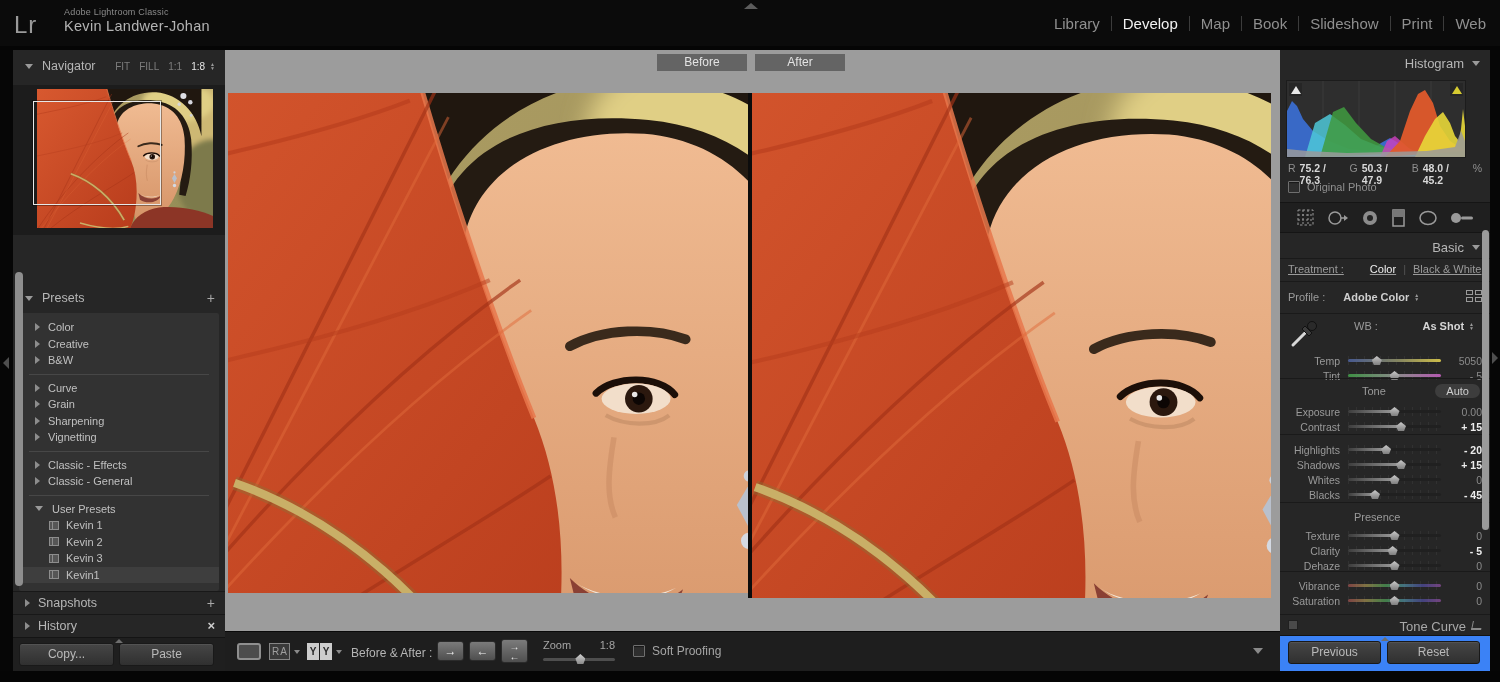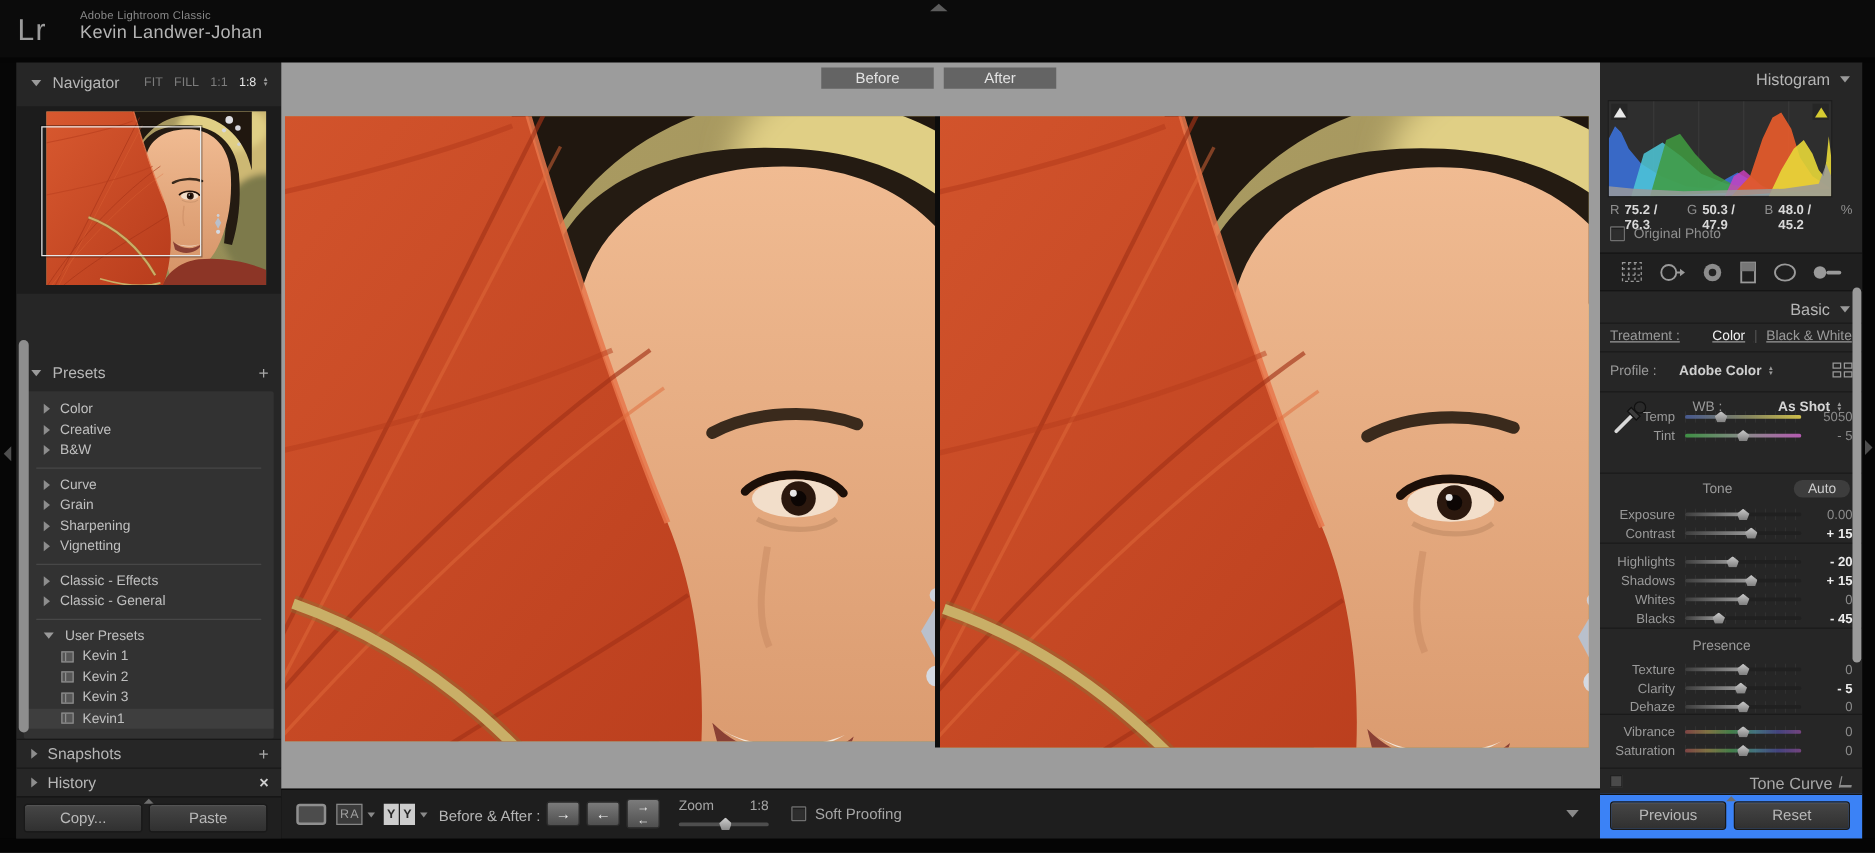--- a/index.html
+++ b/index.html
@@ -112,21 +112,21 @@
   #profile-row .p-value { color:#cfcfcf; margin-left:18px; font-weight:bold; display:flex; align-items:center; }
   #profile-grid { margin-left:auto; width:16px; height:13px; display:grid; grid-template-columns:7px 7px; grid-template-rows:5px 5px; gap:2px; }
   #profile-grid i { border:1px solid #9a9a9a; }
   .rp-div { position:absolute; left:0; width:210px; height:1px; background:#1a1a1a; }
   .udcaret { display:inline-flex; flex-direction:column; line-height:4px; font-size:5px; color:#9a9a9a; margin-left:5px; }
   #wb-block { position:absolute; left:0; top:266px; width:210px; }
   #wb-row { position:absolute; left:8px; top:4px; width:194px; display:flex; font-size:11px; color:#9a9a9a; }
   #wb-row .wb-lab { margin-left:66px; }
   #wb-row .wb-val { margin-left:auto; margin-right:8px; color:#d6d6d6; font-weight:bold; display:flex; align-items:center;justify-content:flex-end; }
   #eyedropper { position:absolute; left:10px; top:2px; }
-  #wb-sliders { position:absolute; left:0; top:10px; width:210px; }
+  #wb-sliders { position:absolute; left:0; top:37px; width:210px; }
   .slider-row { display:flex; align-items:center; height:15px; padding:0 8px; }
   .s-label { flex:0 0 60px; text-align:right; padding-right:8px; font-size:10.5px; color:#9a9a9a; }
   .s-trackwrap { flex:0 0 93px; position:relative; height:9px; }
   .s-track { position:absolute; left:0; top:3px; width:93px; height:3px; border-radius:2px; background:#202020; }
   .s-ticks { position:absolute; left:0; top:0; width:93px; height:9px; background:repeating-linear-gradient(90deg,rgba(255,255,255,.10) 0 1px,transparent 1px 8px); opacity:.5; }
   .s-fill { position:absolute; top:0; left:0; height:3px; border-radius:2px; background:linear-gradient(90deg,#3d3d3d,#9a9a9a); }
   .track-temp .s-track { background:linear-gradient(90deg,#47598f,#86865f 55%,#cdbd4a); }
   .track-tint .s-track { background:linear-gradient(90deg,#3e8f44,#8a8a8a 52%,#b45ab0); }
   .track-rainbow .s-track { background:linear-gradient(90deg,#9b4d4d,#9b8d4d,#4d9b55,#4d8b9b,#4d4d9b,#8d4d9b); opacity:.75; }
   .s-thumb { position:absolute; top:0; width:10px; height:9px; margin-left:-5px; background:linear-gradient(#cacaca,#7e7e7e); clip-path:polygon(50% 0,100% 45%,80% 100%,20% 100%,0 45%); }
@@ -156,20 +156,35 @@
 <body>
 
 <div id="app">
 
   <header id="titlebar">
     <div id="lr-logo">Lr</div>
     <div id="id-plate">
       <div class="app-name">Adobe Lightroom Classic</div>
       <div class="user-name">Kevin Landwer-Johan</div>
     </div>
+    <nav id="modules">
+        <span class="module">Library</span>
+        <span class="msep"></span>
+        <span class="module active">Develop</span>
+        <span class="msep"></span>
+        <span class="module">Map</span>
+        <span class="msep"></span>
+        <span class="module">Book</span>
+        <span class="msep"></span>
+        <span class="module">Slideshow</span>
+        <span class="msep"></span>
+        <span class="module">Print</span>
+        <span class="msep"></span>
+        <span class="module">Web</span>
+      </nav>
     <div class="edge-caret" id="top-caret"></div>
   </header>
 
   <div id="left-edge"></div>
   <div class="edge-caret" id="left-arrow"></div>
   <div id="left-scrollbar"></div>
 
   <aside id="left-panel">
     <div class="lp-header" id="nav-header">
       <span class="tri-down"></span>

